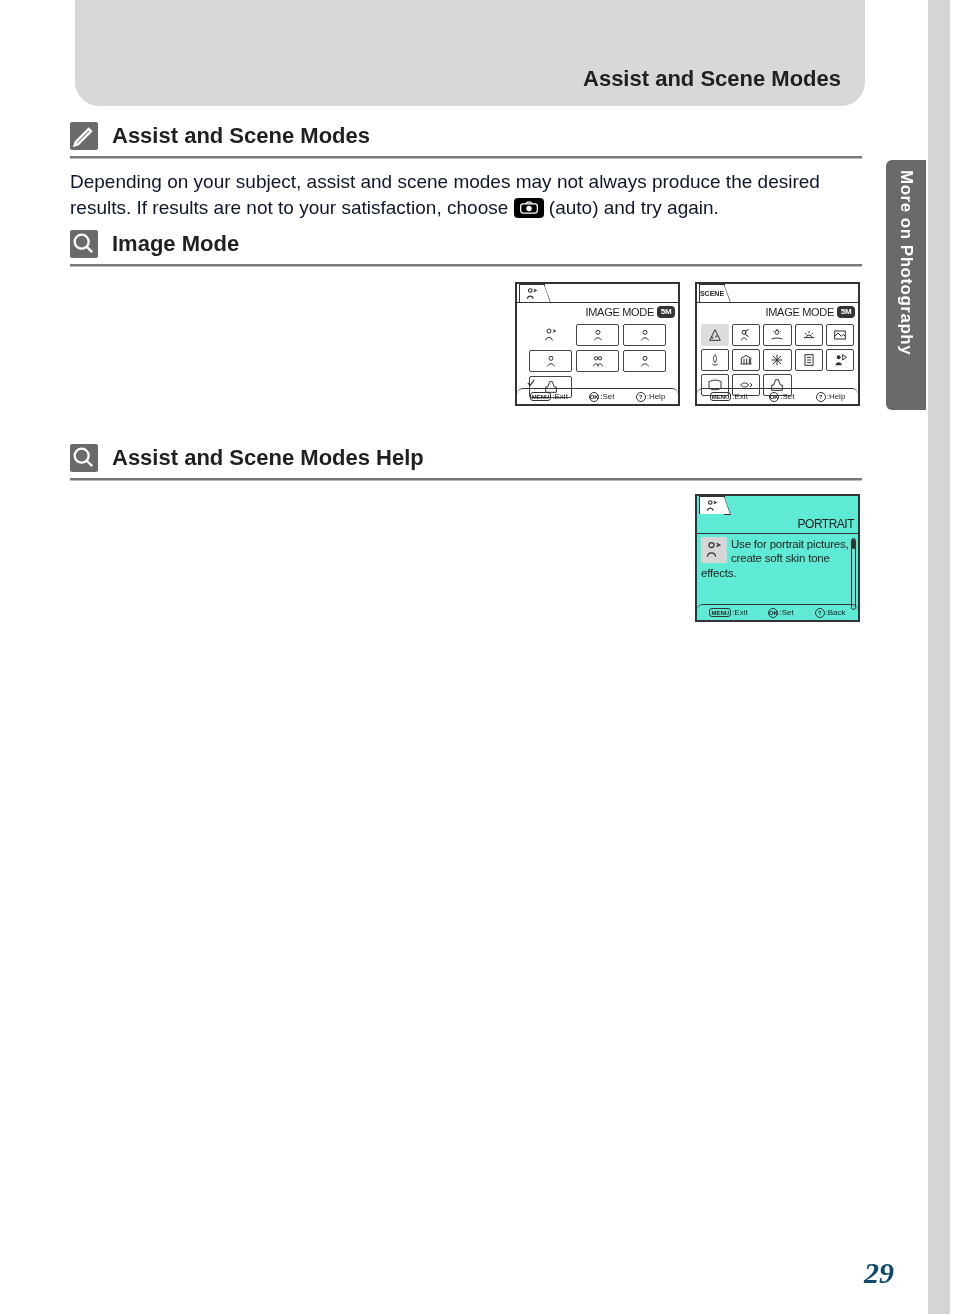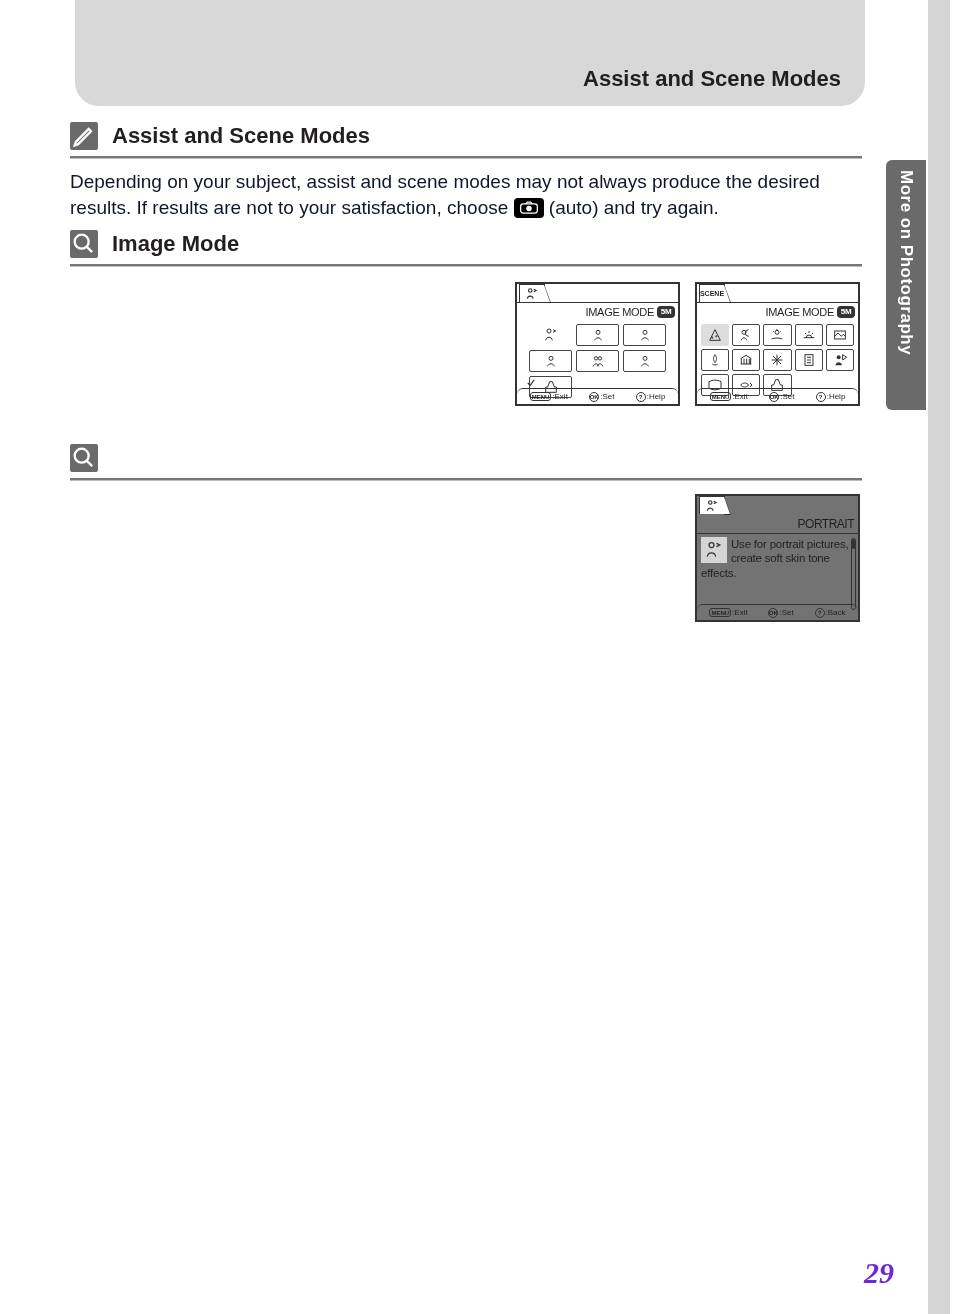--- a/index.html
+++ b/index.html
@@ -58,21 +58,21 @@
     background: #d5d5d5;
   }
 
   
   .page-number {
     position: absolute;
     right: 60px; bottom: 24px;
     font-size: 30px;
     font-style: italic;
     font-weight: bold;
-    color: #6d28d9;
+    color: #0c4a6e;
     font-family: Georgia, "Times New Roman", serif;
   }
 
   
   .section {
     position: absolute;
     left: 70px;
     width: 792px;
   }
   .section-head {
@@ -244,21 +244,21 @@
     display:inline-flex;align-items:center;justify-content:center;
     font-size:6px;font-weight:bold;
   }
 
   
   .help-lcd {
     position: absolute;
     width: 165px;
     height: 128px;
     border: 2px solid #333;
-    background: #737373;
+    background: #5eead4;
   }
   .help-lcd .title {
     text-align:right;
     font-size:12px;
     letter-spacing:-0.5px;
     padding:3px 4px 2px;
     border-bottom:1px solid #333;
   }
   .help-lcd .body {
     font-size:11.5px;
@@ -522,20 +522,21 @@
 </div>
 
 <div class="section" style="top:444px;">
   <div class="section-head">
     <div class="section-icon">
       <svg viewBox="0 0 24 24" fill="none" stroke="#fff" stroke-width="2">
           <circle cx="10" cy="10" r="6"></circle>
           <path d="M14 14l5 5"></path>
         </svg>
     </div>
+    <div class="section-title">Assist and Scene Modes Help</div>
   </div>
   <div class="section-rule"></div>
 
   <div class="help-lcd" style="top:50px; left:625px;">
     <div class="lcd-tab-row">
       <div class="lcd-tab curve">
         <svg viewBox="0 0 24 24" width="14" height="14" fill="none" stroke="#333" stroke-width="2">
             <circle cx="9" cy="6" r="3"></circle>
             <path d="M4 20c1-6 9-6 10 0M15 4l4 2-4 2"></path>
           </svg>

